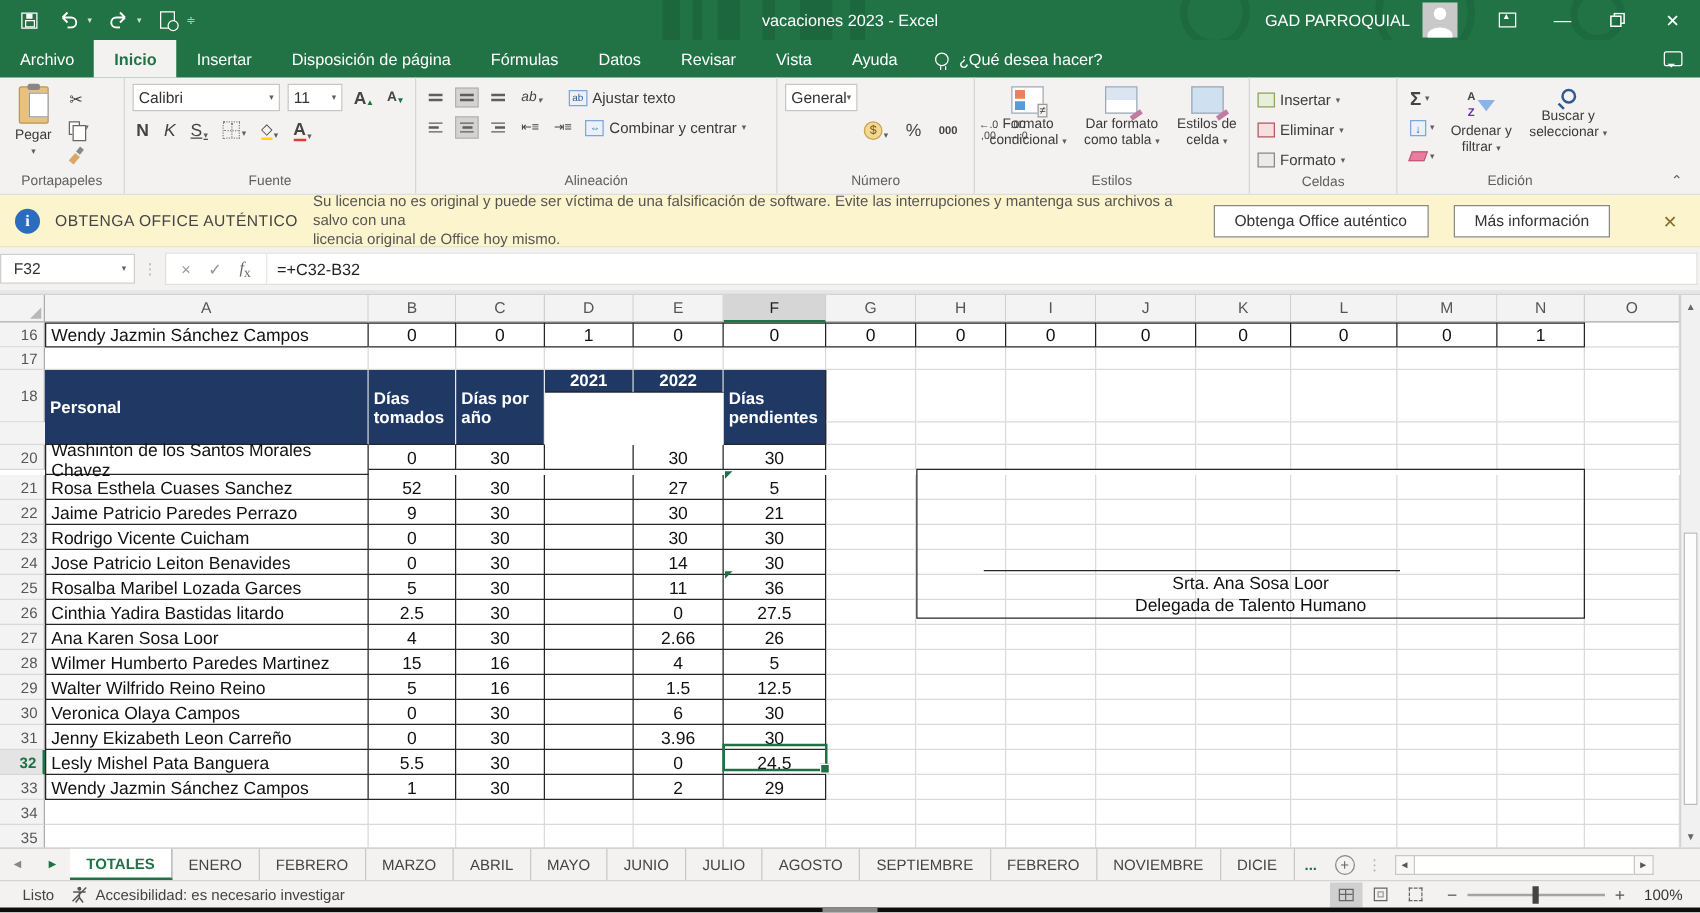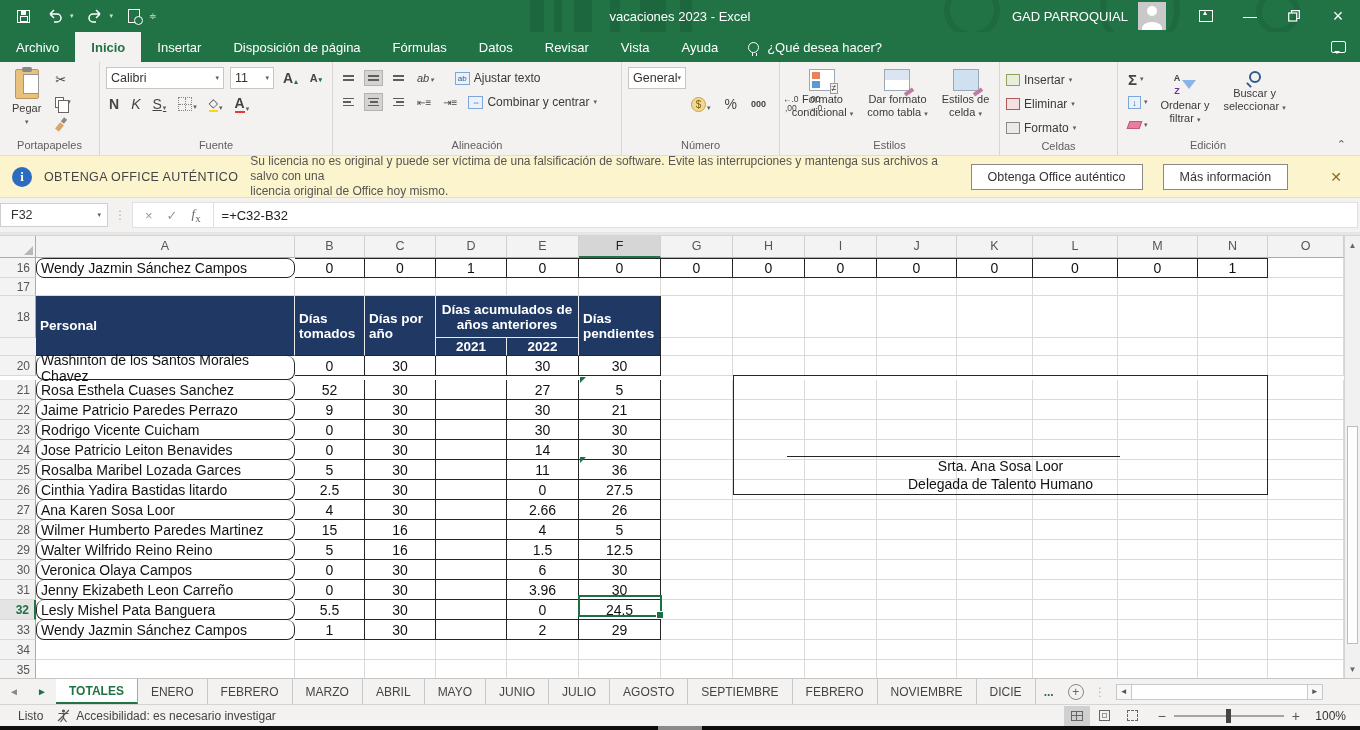--- a/index.html
+++ b/index.html
@@ -123,21 +123,21 @@
   
   .gridwrap { position:relative; height:442px; background:#fff; }
   .grow { display:flex; }
   .gutter { background:#f3f3f3; border-right:1px solid #ababab; border-bottom:1px solid #d8d8d8; font-size:12px; color:#555; text-align:right; padding-right:5px; flex:0 0 auto; }
   .gutter.selrow { color:#1e7145; font-weight:bold; background:#e4e4e4; border-right:2px solid #217346; }
   .ch { background:#f3f3f3; border-right:1px solid #d0d0d0; border-bottom:1px solid #ababab; font-size:12.5px; color:#555; text-align:center; line-height:21px; flex:0 0 auto; height:22px; cursor:pointer; }
   .ch.sel { background:#d6d6d6; border-bottom:2px solid #217346; color:#222; }
   .ch.corner { position:relative; border-right:1px solid #ababab; }
   .ch.corner::after { content:""; position:absolute; right:2px; bottom:2px; border-left:9px solid transparent; border-bottom:9px solid #b8b8b8; }
   .cell { font-size:14px; color:#111; flex:0 0 auto; display:flex; align-items:center; justify-content:center; cursor:cell; }
-  .cell.left { justify-content:flex-start; padding-left:4px;border-radius:8px; }
+  .cell.left { justify-content:flex-start; padding-left:4px; }
   .bc { border-right:1px solid #262626; border-bottom:1px solid #262626; }
   .bl { border-left:1px solid #262626; }
   .bt { border-top:1px solid #262626; }
   .ec { border-right:1px solid #dadada; border-bottom:1px solid #dadada; flex:0 0 auto; cursor:cell; }
   .navy { background:#1f3864; color:#fff; font-weight:bold; font-size:13.5px; display:flex; align-items:center; padding-left:4px; border-right:1px solid #e8e8e8; border-bottom:1px solid #262626; flex:0 0 auto; line-height:15px; cursor:cell; }
   .navy.center { justify-content:center; padding-left:0; text-align:center; }
   .sigbox { position:absolute; border:1px solid #262626; background:transparent; }
   .sigline { position:absolute; border-top:1px solid #262626; }
   .sigtext { position:absolute; width:100%; text-align:center; font-size:14px; color:#111; }
   .selcell { position:absolute; border:2px solid #1e7145; pointer-events:none; }
@@ -555,21 +555,20 @@
     </div>
     <div class="grow">
       <div style="width: 36px;">
         <div class="gutter" style="width: 36px; height: 42px; line-height: 42px;">18</div>
         <div class="gutter" style="width: 60px; height: 18px; line-height: 18px;">19</div>
       </div>
       <div class="navy" style="width: 259px; height: 60px;">Personal</div>
       <div class="navy" style="width: 70px; height: 60px;">Días tomados</div>
       <div class="navy" style="width: 71px; height: 60px;">Días por año</div>
       <div style="width: 143px;">
-        <div class="navy center" style="width: 143px; height: 42px; border-bottom: 1px solid rgb(232, 232, 232);">Días acumulados de años anteriores</div>
         <div style="display: flex;">
           <div class="navy center" style="width: 71px; height: 18px;">2021</div>
           <div class="navy center" style="width: 72px; height: 18px;">2022</div>
         </div>
       </div>
       <div class="navy" style="width: 82px; height: 60px; border-right: 1px solid rgb(38, 38, 38);">Días pendientes</div>
       <div style="width: 72px;">
         <div class="ec" style="width: 100%; height: 42px;"></div>
         <div class="ec" style="width: 100%; height: 18px;"></div>
       </div>

